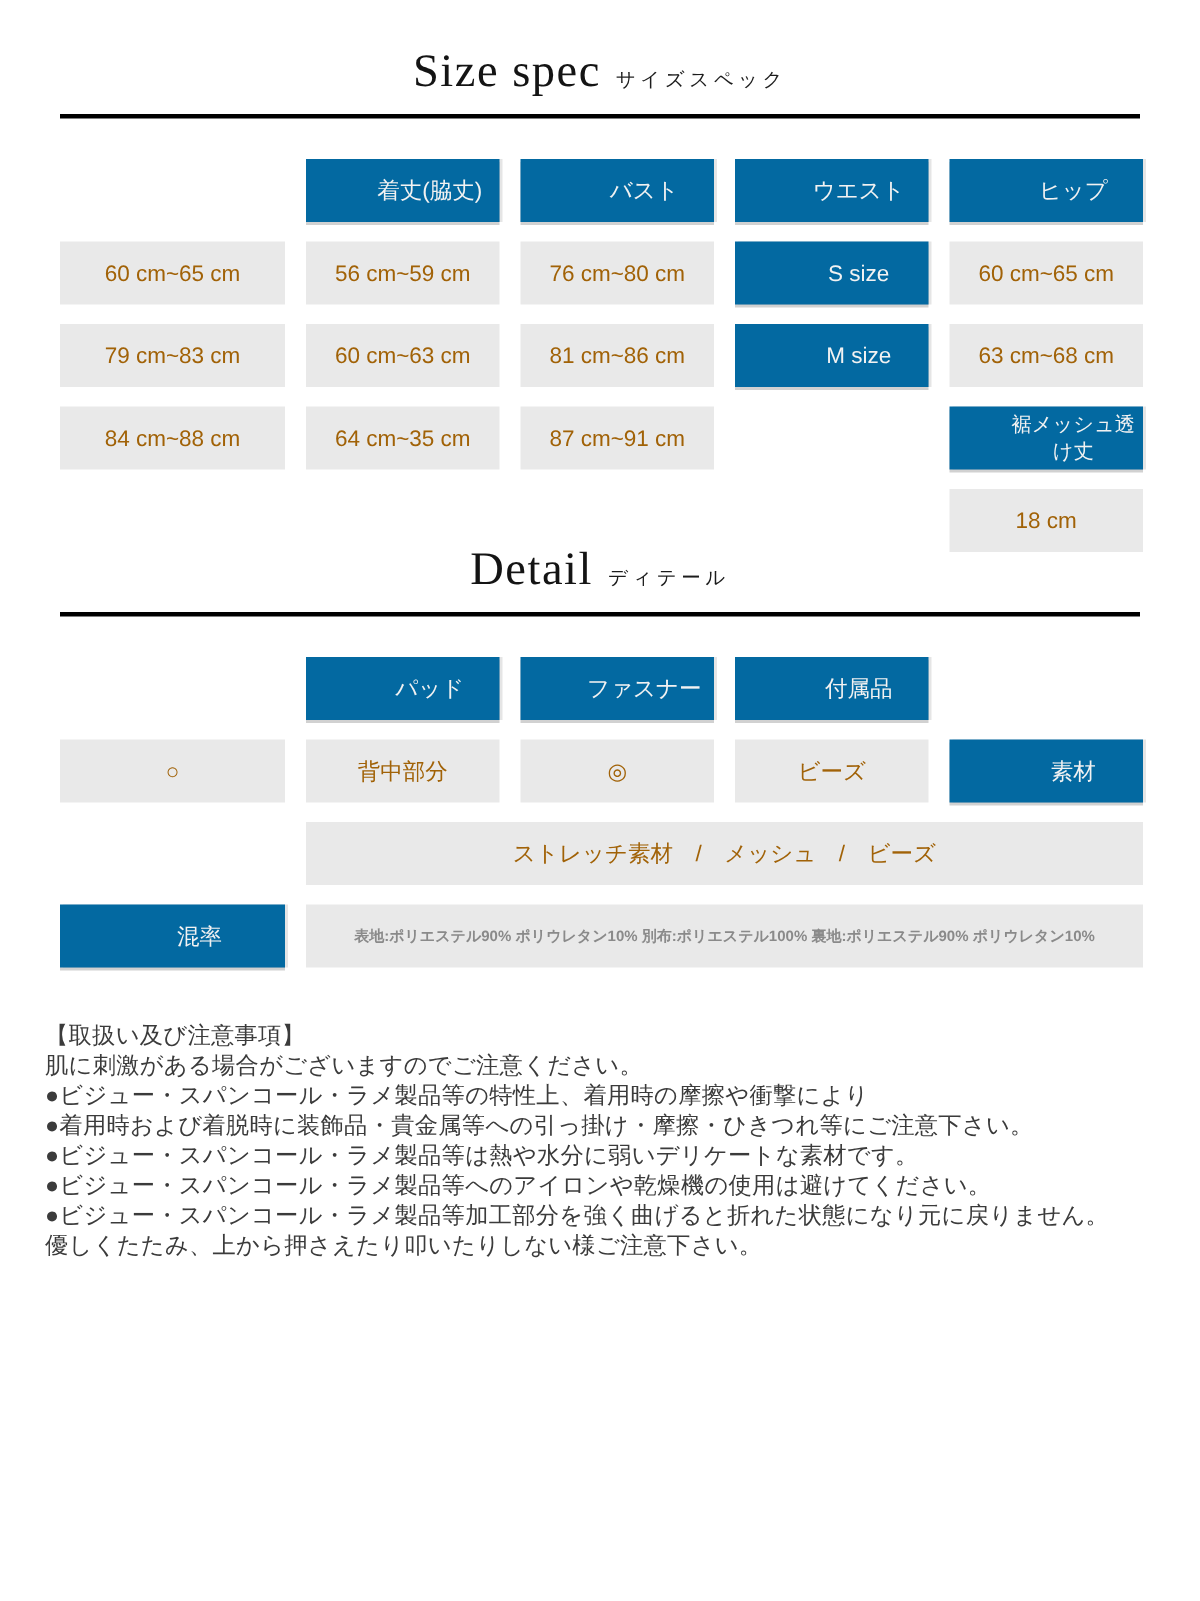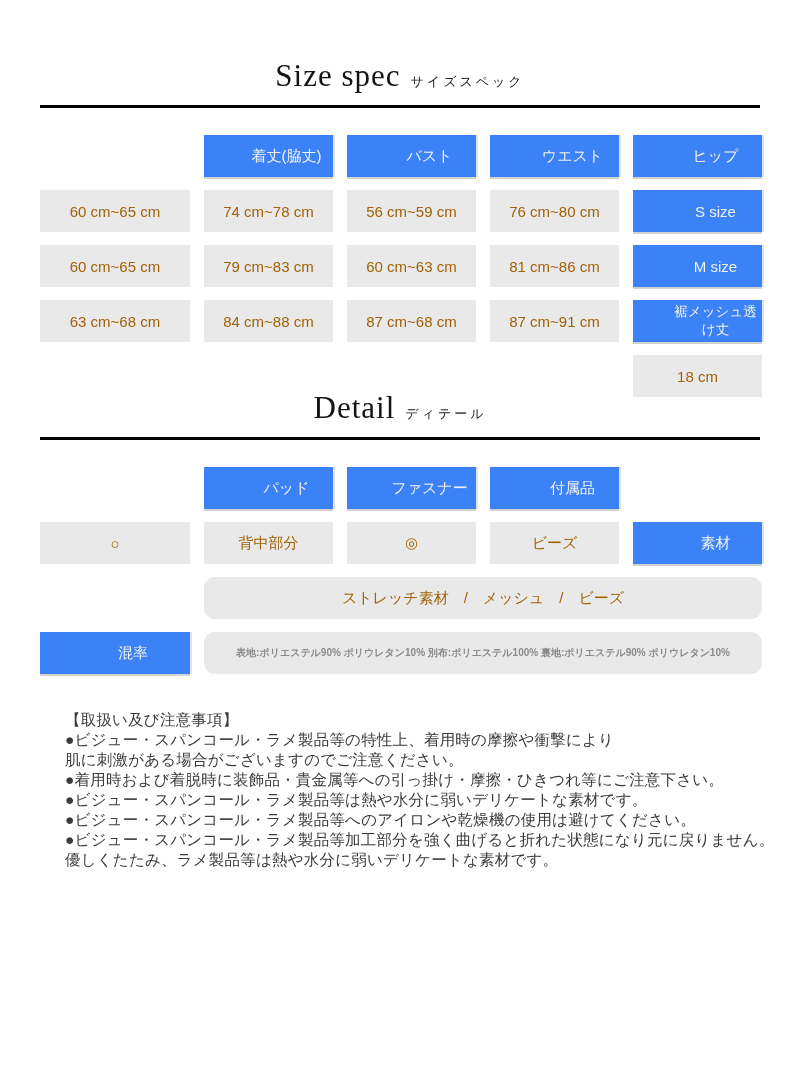--- a/index.html
+++ b/index.html
@@ -29,99 +29,98 @@
     font-size: 13px;
     color: #1c1c1c;
     letter-spacing: 3px;
     margin-left: 10px;
   }
   .rule {
     height: 3px;
     background: #000000;
     margin: 11px 40px 0 40px;
   }
-  .title-sizespec { padding-top: 58px; }
+  .title-sizespec { padding-top: 29px; }
   .title-detail   { margin-top: -7px; }
 
   
   .grid {
     display: grid;
     grid-template-columns: 150px repeat(4, 1fr);
     column-gap: 14px;
     row-gap: 13px;
     grid-auto-rows: 42px;
     margin: 27px 38px 0 40px;
   }
   .cell {
     display: flex;
     align-items: center;
     justify-content: center;
     text-align: center;
     overflow: hidden;
   }
   .hcell {
-    background: #3b82f6;
+    background: #0369a1;
     color: #f2f2f2;
     font-size: 15px;
     box-shadow: 0 2px 0 rgba(0,0,0,0.18), 2px 0 0 rgba(0,0,0,0.10);
     padding-left: 36px;
   }
   .vcell {
     background: #e9e9e9;
     color: #a16207;
     font-size: 15px;
   }
   .small-h { font-size: 13.5px; letter-spacing: 0; }
   .col5 { grid-column: 5; }
-  .wide { grid-column: 2 / 6; border-radius: 11px; }
+  .wide { grid-column: 2 / 6; }
   .blend-value { font-size: 10px; color: #8a8a8a; letter-spacing: 0; font-weight: bold; }
   .material-value { font-size: 15px; }
 
   
   .notes {
     margin: 36px 25px 0 30px;
     font-size: 15.5px;
     line-height: 1.29;
     color: #3b3b3b;
     letter-spacing: 0.2px;
   }
-  .notes div { white-space: nowrap; margin-left: 35px; }
+  .notes div { white-space: nowrap; }
 </style>
 </head>
 <body>
 
 <div class="page">
 
   <header class="section-title title-sizespec">
     <span class="title-en">Size spec</span><span class="title-ja">サイズスペック</span>
   </header>
   <div class="rule"></div>
 
   <div class="grid">
     <div class="cell"></div>
     <div class="cell hcell">着丈(脇丈)</div>
     <div class="cell hcell">バスト</div>
     <div class="cell hcell">ウエスト</div>
     <div class="cell hcell">ヒップ</div>
 
     <div class="cell vcell">60 cm~65 cm</div>
-    <div class="cell vcell">74 cm~78 cm</div>
     <div class="cell vcell">56 cm~59 cm</div>
     <div class="cell vcell">76 cm~80 cm</div>
 
     <div class="cell hcell">S size</div>
     <div class="cell vcell">60 cm~65 cm</div>
     <div class="cell vcell">79 cm~83 cm</div>
     <div class="cell vcell">60 cm~63 cm</div>
     <div class="cell vcell">81 cm~86 cm</div>
 
     <div class="cell hcell">M size</div>
     <div class="cell vcell">63 cm~68 cm</div>
     <div class="cell vcell">84 cm~88 cm</div>
-    <div class="cell vcell">87 cm~68 cm</div>
+    <div class="cell vcell">64 cm~35 cm</div>
     <div class="cell vcell">87 cm~91 cm</div>
 
     <div class="cell hcell small-h col5">裾メッシュ透け丈</div>
     <div class="cell vcell col5">18 cm</div>
   </div>
 
   <header class="section-title title-detail">
     <span class="title-en">Detail</span><span class="title-ja">ディテール</span>
   </header>
   <div class="rule"></div>
@@ -140,22 +139,22 @@
 
     <div class="cell hcell">素材</div>
     <div class="cell vcell wide material-value">ストレッチ素材　/　メッシュ　/　ビーズ</div>
 
     <div class="cell hcell">混率</div>
     <div class="cell vcell wide blend-value">表地:ポリエステル90% ポリウレタン10% 別布:ポリエステル100% 裏地:ポリエステル90% ポリウレタン10%</div>
   </div>
 
   <div class="notes">
     <div>【取扱い及び注意事項】</div>
+    <div>肌に刺激がある場合がございますのでご注意ください。</div>
     <div>●ビジュー・スパンコール・ラメ製品等の特性上、着用時の摩擦や衝撃により</div>
-    <div>肌に刺激がある場合がございますのでご注意ください。</div>
     <div>●着用時および着脱時に装飾品・貴金属等への引っ掛け・摩擦・ひきつれ等にご注意下さい。</div>
     <div>●ビジュー・スパンコール・ラメ製品等は熱や水分に弱いデリケートな素材です。</div>
     <div>●ビジュー・スパンコール・ラメ製品等へのアイロンや乾燥機の使用は避けてください。</div>
     <div>●ビジュー・スパンコール・ラメ製品等加工部分を強く曲げると折れた状態になり元に戻りません。</div>
-    <div>優しくたたみ、ラメ製品等は熱や水分に弱いデリケートな素材です。</div>
+    <div>優しくたたみ、上から押さえたり叩いたりしない様ご注意下さい。</div>
   </div>
 
 </div>
 
 </body></html>

